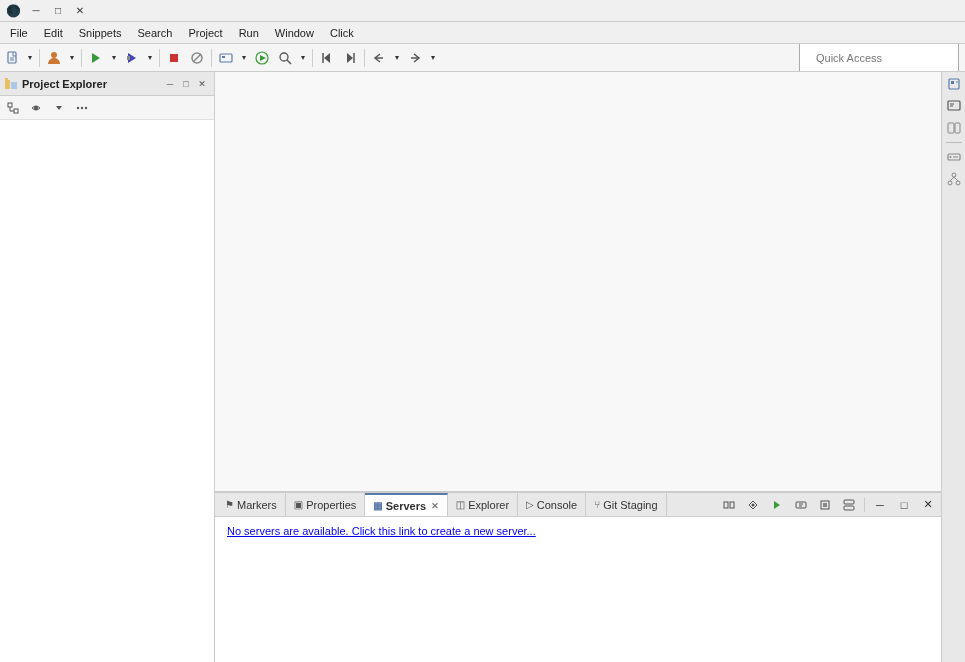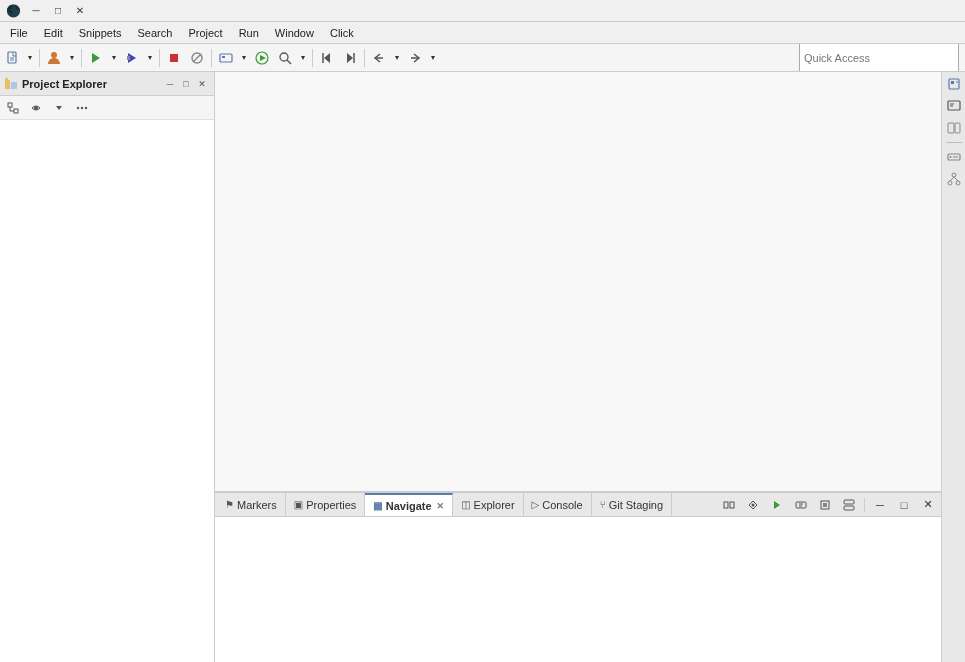--- a/index.html
+++ b/index.html
@@ -121,21 +121,21 @@
       align-items: center;
       padding-right: 4px;
     }
     .quick-access-box {
       background: white;
       border: 1px solid #aaa;
       height: 32px;
       width: 160px;
       display: flex;
       align-items: center;
-      padding: 0 4px;
+      padding: 0 16px;
       font-size: 11px;
       color: #777;
     }
 
     
     #main {
       display: flex;
       flex: 1;
       overflow: hidden;
     }
@@ -500,21 +500,21 @@
           <span>Markers</span>
         </div>
 
         <div class="bottom-tab">
           <span class="bottom-tab-icon">▣</span>
           <span>Properties</span>
         </div>
 
         <div class="bottom-tab active">
           <span class="bottom-tab-icon" style="color:#5a7aaa;">▦</span>
-          <span>Navigate</span>
+          <span>Servers</span>
           <span class="bottom-tab-close">✕</span>
         </div>
 
         <div class="bottom-tab">
           <span class="bottom-tab-icon">◫</span>
           <span>Explorer</span>
         </div>
 
         <div class="bottom-tab">
           <span class="bottom-tab-icon">▷</span>
@@ -563,20 +563,23 @@
                 <rect x="1" y="7" width="10" height="4" rx="1" fill="none" stroke="#555" stroke-width="1"></rect>
               </svg>
           </div>
           <div class="tb-sep" style="height:14px;"></div>
           <div class="tb-btn">─</div>
           <div class="tb-btn">□</div>
           <div class="tb-btn">✕</div>
         </div>
       </div>
 
+      <div class="bottom-content">
+        <a class="server-link">No servers are available. Click this link to create a new server...</a>
+      </div>
     </div>
   </div>
 
   <div id="right-sidebar">
     <div class="sidebar-icon-btn" title="Tasks">
       <svg width="14" height="14" viewBox="0 0 14 14">
           <rect x="2" y="2" width="10" height="10" rx="1" fill="none" stroke="#5a7aaa" stroke-width="1.2"></rect>
           <rect x="4" y="4" width="3" height="3" fill="#5a7aaa"></rect>
           <line x1="9" y1="5" x2="11" y2="5" stroke="#5a7aaa" stroke-width="1"></line>
         </svg>

